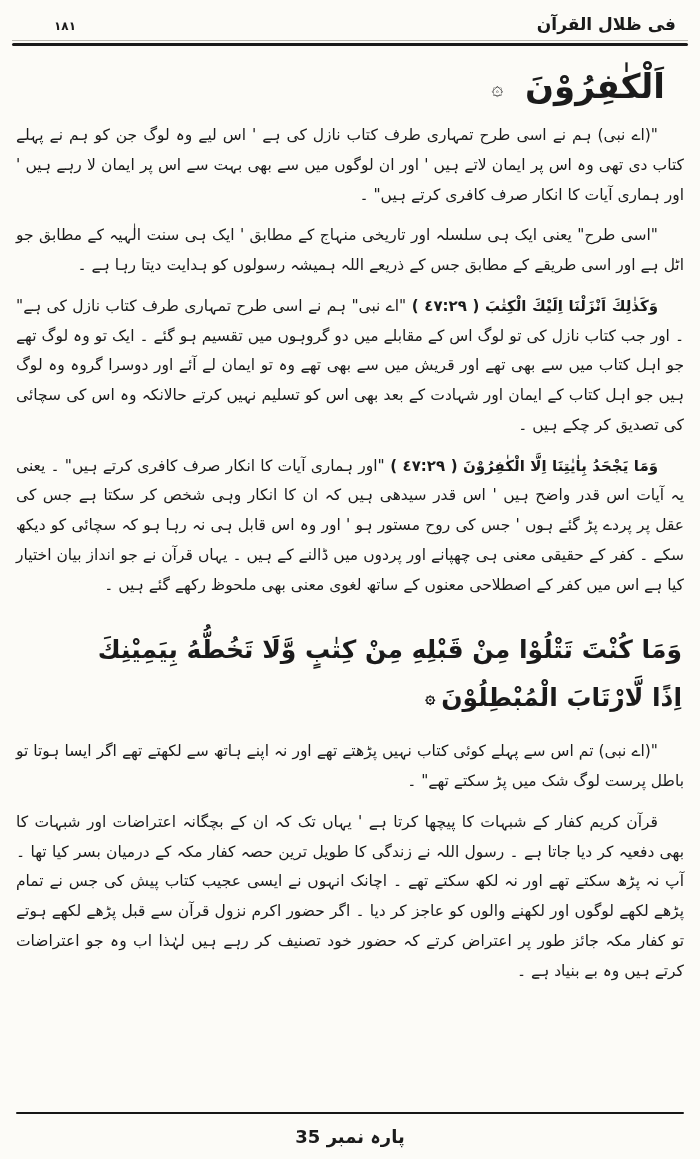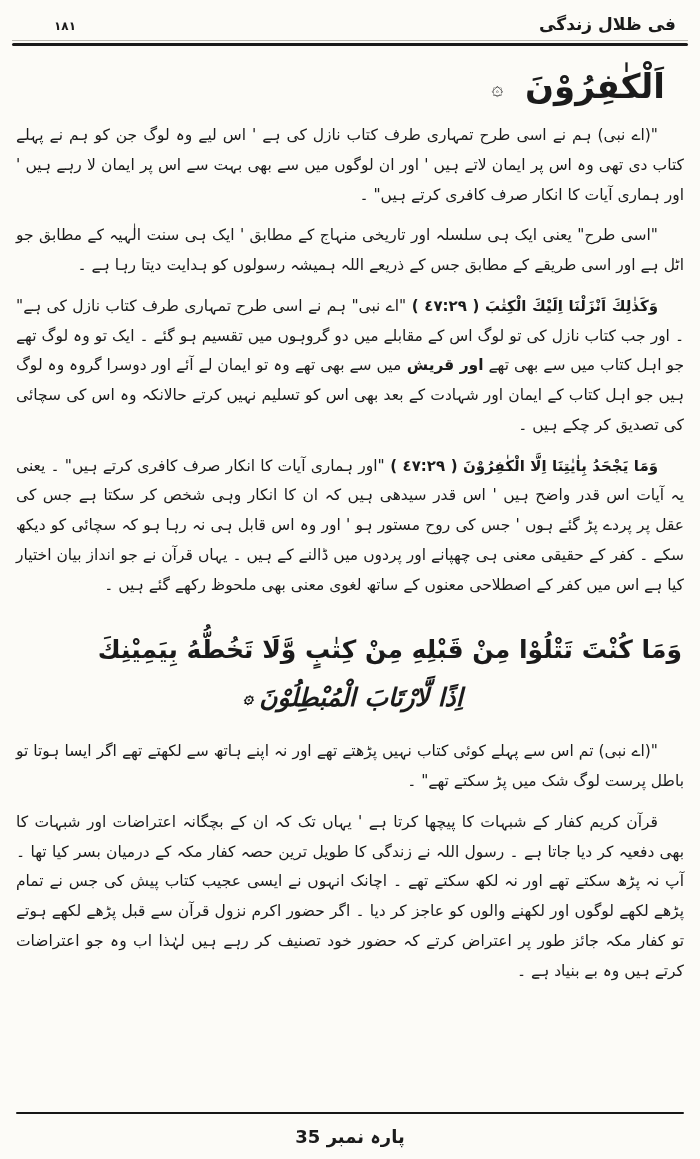--- a/index.html
+++ b/index.html
@@ -36,45 +36,45 @@
   .sec-title .orn { font-size:20px; vertical-align:12%; margin-right:10px; font-weight:normal; }
   
   .content { flex:0 0 auto; padding:0 4px; }
   .para {
     direction:rtl; text-align:justify;
     font-size:15.5px; line-height:1.92;
     margin:11px 2px 11px 2px;
     text-indent:26px;
   }
   .para span.arabic { font-weight:bold; font-size:15px; }
-  .para span.urdu-bold { font-weight:bold; }
+  .para span.urdu-bold { font-weight:normal; }
   .verse {
     direction:rtl; font-weight:bold;
     margin:26px 4px 16px 4px;
   }
   .verse .verse-line { font-size:25px; line-height:1.9; }
   .verse .verse-line.center { text-align:right; }
-  .verse .verse-line.left  { text-align:center; padding-left:6px;font-style:italic; }
+  .verse .verse-line.left  { text-align:right; padding-left:6px; }
   .verse .vorn { font-size:17px; vertical-align:10%; }
   
   .ftr-rule { margin-top:auto; }
   .ftr-rule .bar { height:2.5px; background:#161616; margin:0 4px; border-radius:2px; }
   .ftr {
     direction:rtl; text-align:center;
     font-size:18px; font-weight:bold;
     padding:12px 0 6px 0;
   }
 </style>
 </head>
 <body>
 
 <div class="page">
 
   <div class="hdr">
-    <span>فی ظلال زندگی</span>
+    <span>فی ظلال القرآن</span>
     <span class="pageno">١٨١</span>
   </div>
 
   <div class="rule">
     <div class="thin"></div>
     <div class="thick"></div>
   </div>
 
   <div class="sec-title">
     <span>اَلْكٰفِرُوْنَ</span>

